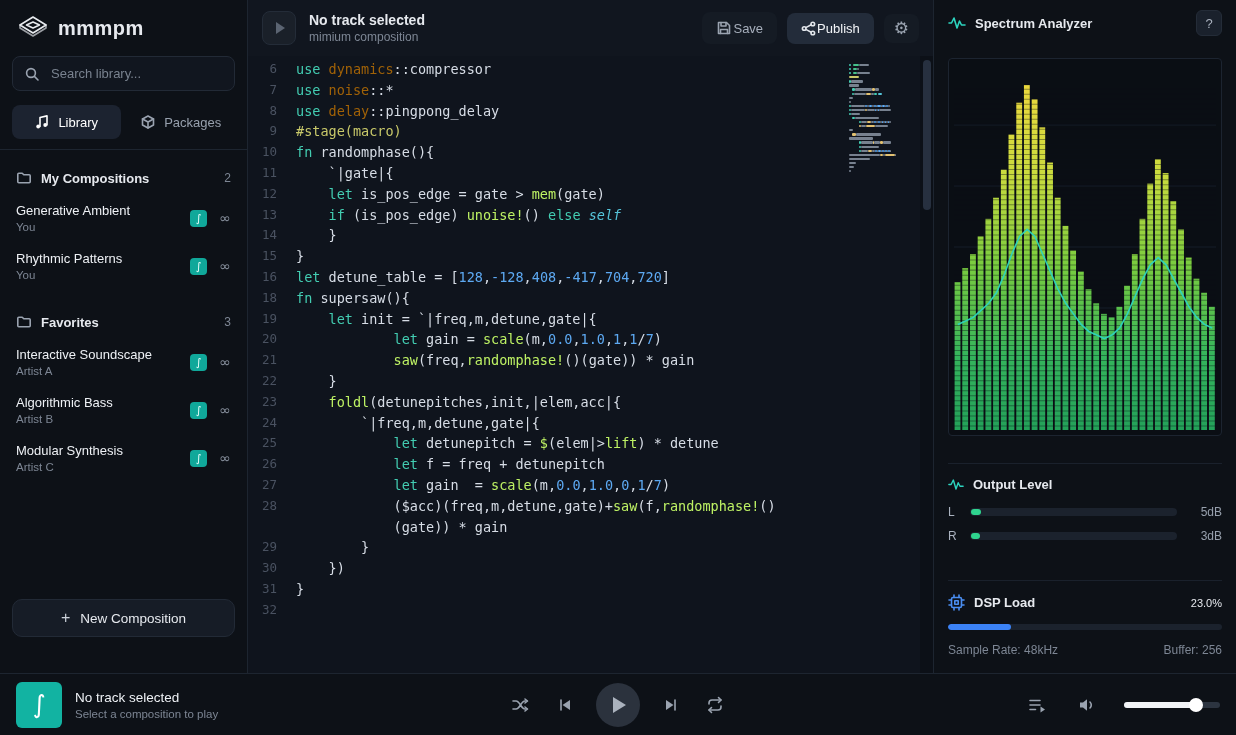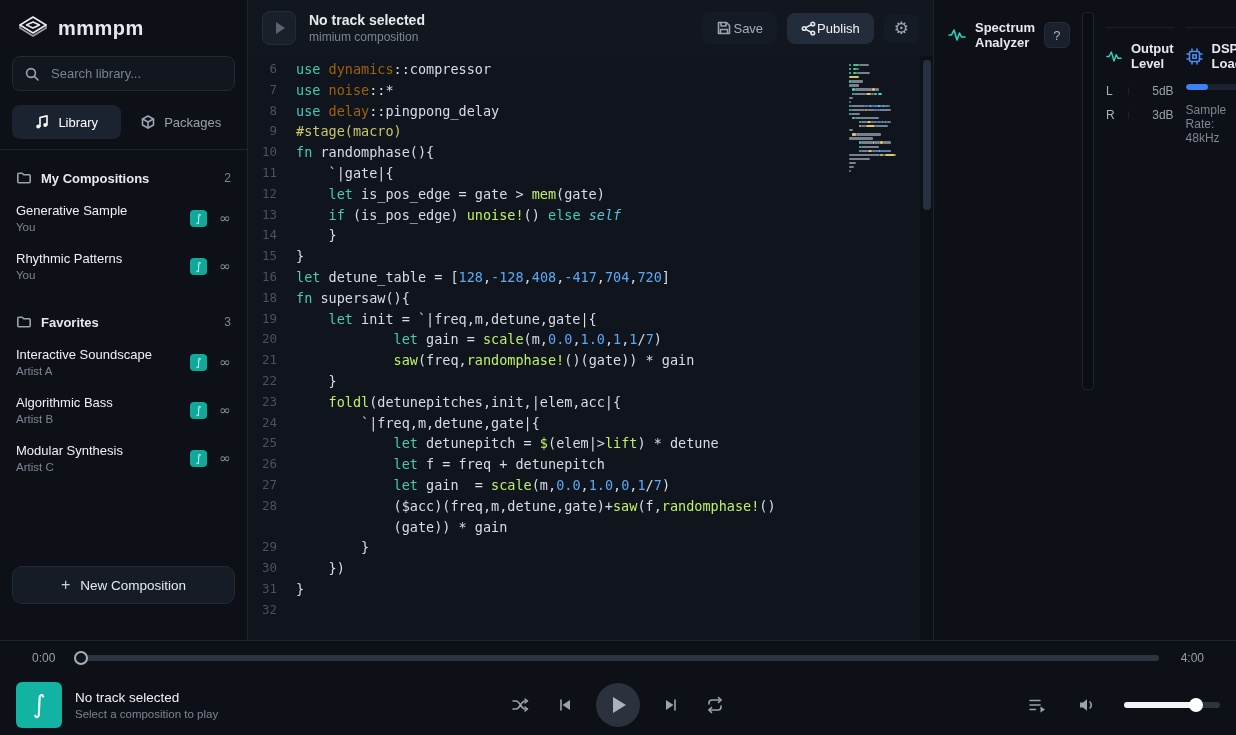--- a/index.html
+++ b/index.html
@@ -74,21 +74,21 @@
   .tk-nu { color:#5da9f2; }
   .tk-mc { color:#c9c96a; }
   .tk-sf { color:#55c3d8; font-style:italic; }
   .minimap { position:absolute; top:8px; right:20px; width:64px; }
   .mm-row { display:flex; height:2.2px; margin-bottom:1.9px; }
   .mm-seg { height:2.2px; border-radius:1px; flex:none; }
   .scrollbar { position:absolute; top:0; right:0; bottom:0; width:13px; background:#0c1017; }
   .scroll-thumb { position:absolute; top:4px; right:2.5px; width:8px; height:150px; background:#27303f; border-radius:4px; }
 
   
-  .right-panel { width:302px; min-width:302px; background:#0d1117; display:flex; padding:12px 14px; overflow:hidden;gap:12px; }
+  .right-panel { width:302px; min-width:302px; background:#0d1117; display:flex; flex-direction:column; padding:0 14px; overflow:hidden;gap:12px; }
   .panel-header { height:46px; min-height:46px; display:flex; align-items:center; gap:9px; }
   .panel-title { font-size:13px; font-weight:bold; flex:1; }
   .help-btn { width:26px; height:26px; border-radius:6px; background:#1a212c; border:1px solid #242c38; color:#aab2bf; font-size:13px; cursor:pointer; font-family:inherit; }
   .spectrum-box { height:378px; min-height:378px; background:#0a0e14; border:1px solid #1c2430; border-radius:4px; padding:5px; }
   #spectrum-svg { width:100%; height:100%; display:block; }
   .panel-section { border-top:1px solid #1a212c; margin-top:15px; padding-top:13px; }
   .sec-head { display:flex; align-items:center; gap:9px; margin-bottom:13px; }
   .sec-head .t { font-size:13px; font-weight:bold; flex:1; }
   .meter-row { display:flex; align-items:center; gap:11px; margin-bottom:10px; }
   .meter-label { width:11px; font-size:12px; color:#aab2bf; }
@@ -179,21 +179,21 @@
               <span class="ic">
                 <svg width="16" height="16" viewBox="0 0 16 16">
                   <path d="M1.8 4.2c0-.6.4-1 1-1h3.4l1.6 1.6h5.4c.6 0 1 .4 1 1v6c0 .6-.4 1-1 1H2.8c-.6 0-1-.4-1-1z"></path>
                 </svg>
               </span>
               <span class="sec-title">My Compositions</span>
               <span class="sec-count">2</span>
             </div>
             <div class="lib-item">
               <div class="li-text">
-                <div class="li-title">Generative Sample</div>
+                <div class="li-title">Generative Ambient</div>
                 <div class="li-sub">You</div>
               </div>
               <span class="li-badge">∫</span>
               <span class="li-loop">∞</span>
             </div>
             <div class="lib-item">
               <div class="li-text">
                 <div class="li-title">Rhythmic Patterns</div>
                 <div class="li-sub">You</div>
               </div>
@@ -668,27 +668,20 @@
           </div>
         <div class="dsp-sub">
           <span>Sample Rate: 48kHz</span>
           <span>Buffer: 256</span>
         </div>
       </div>
     </aside>
   </div>
 
   <div class="bottom">
-    <div class="timeline-row">
-      <span class="time">0:00</span>
-      <div class="tl-track">
-        <div class="tl-knob" id="tl-knob" style="left: 0%;"></div>
-      </div>
-      <span class="time right">4:00</span>
-    </div>
 
     <div class="player-row">
       <div class="now-playing">
         <div class="np-logo">∫</div>
         <div>
           <div class="np-title">No track selected</div>
           <div class="np-sub">Select a composition to play</div>
         </div>
       </div>
 

